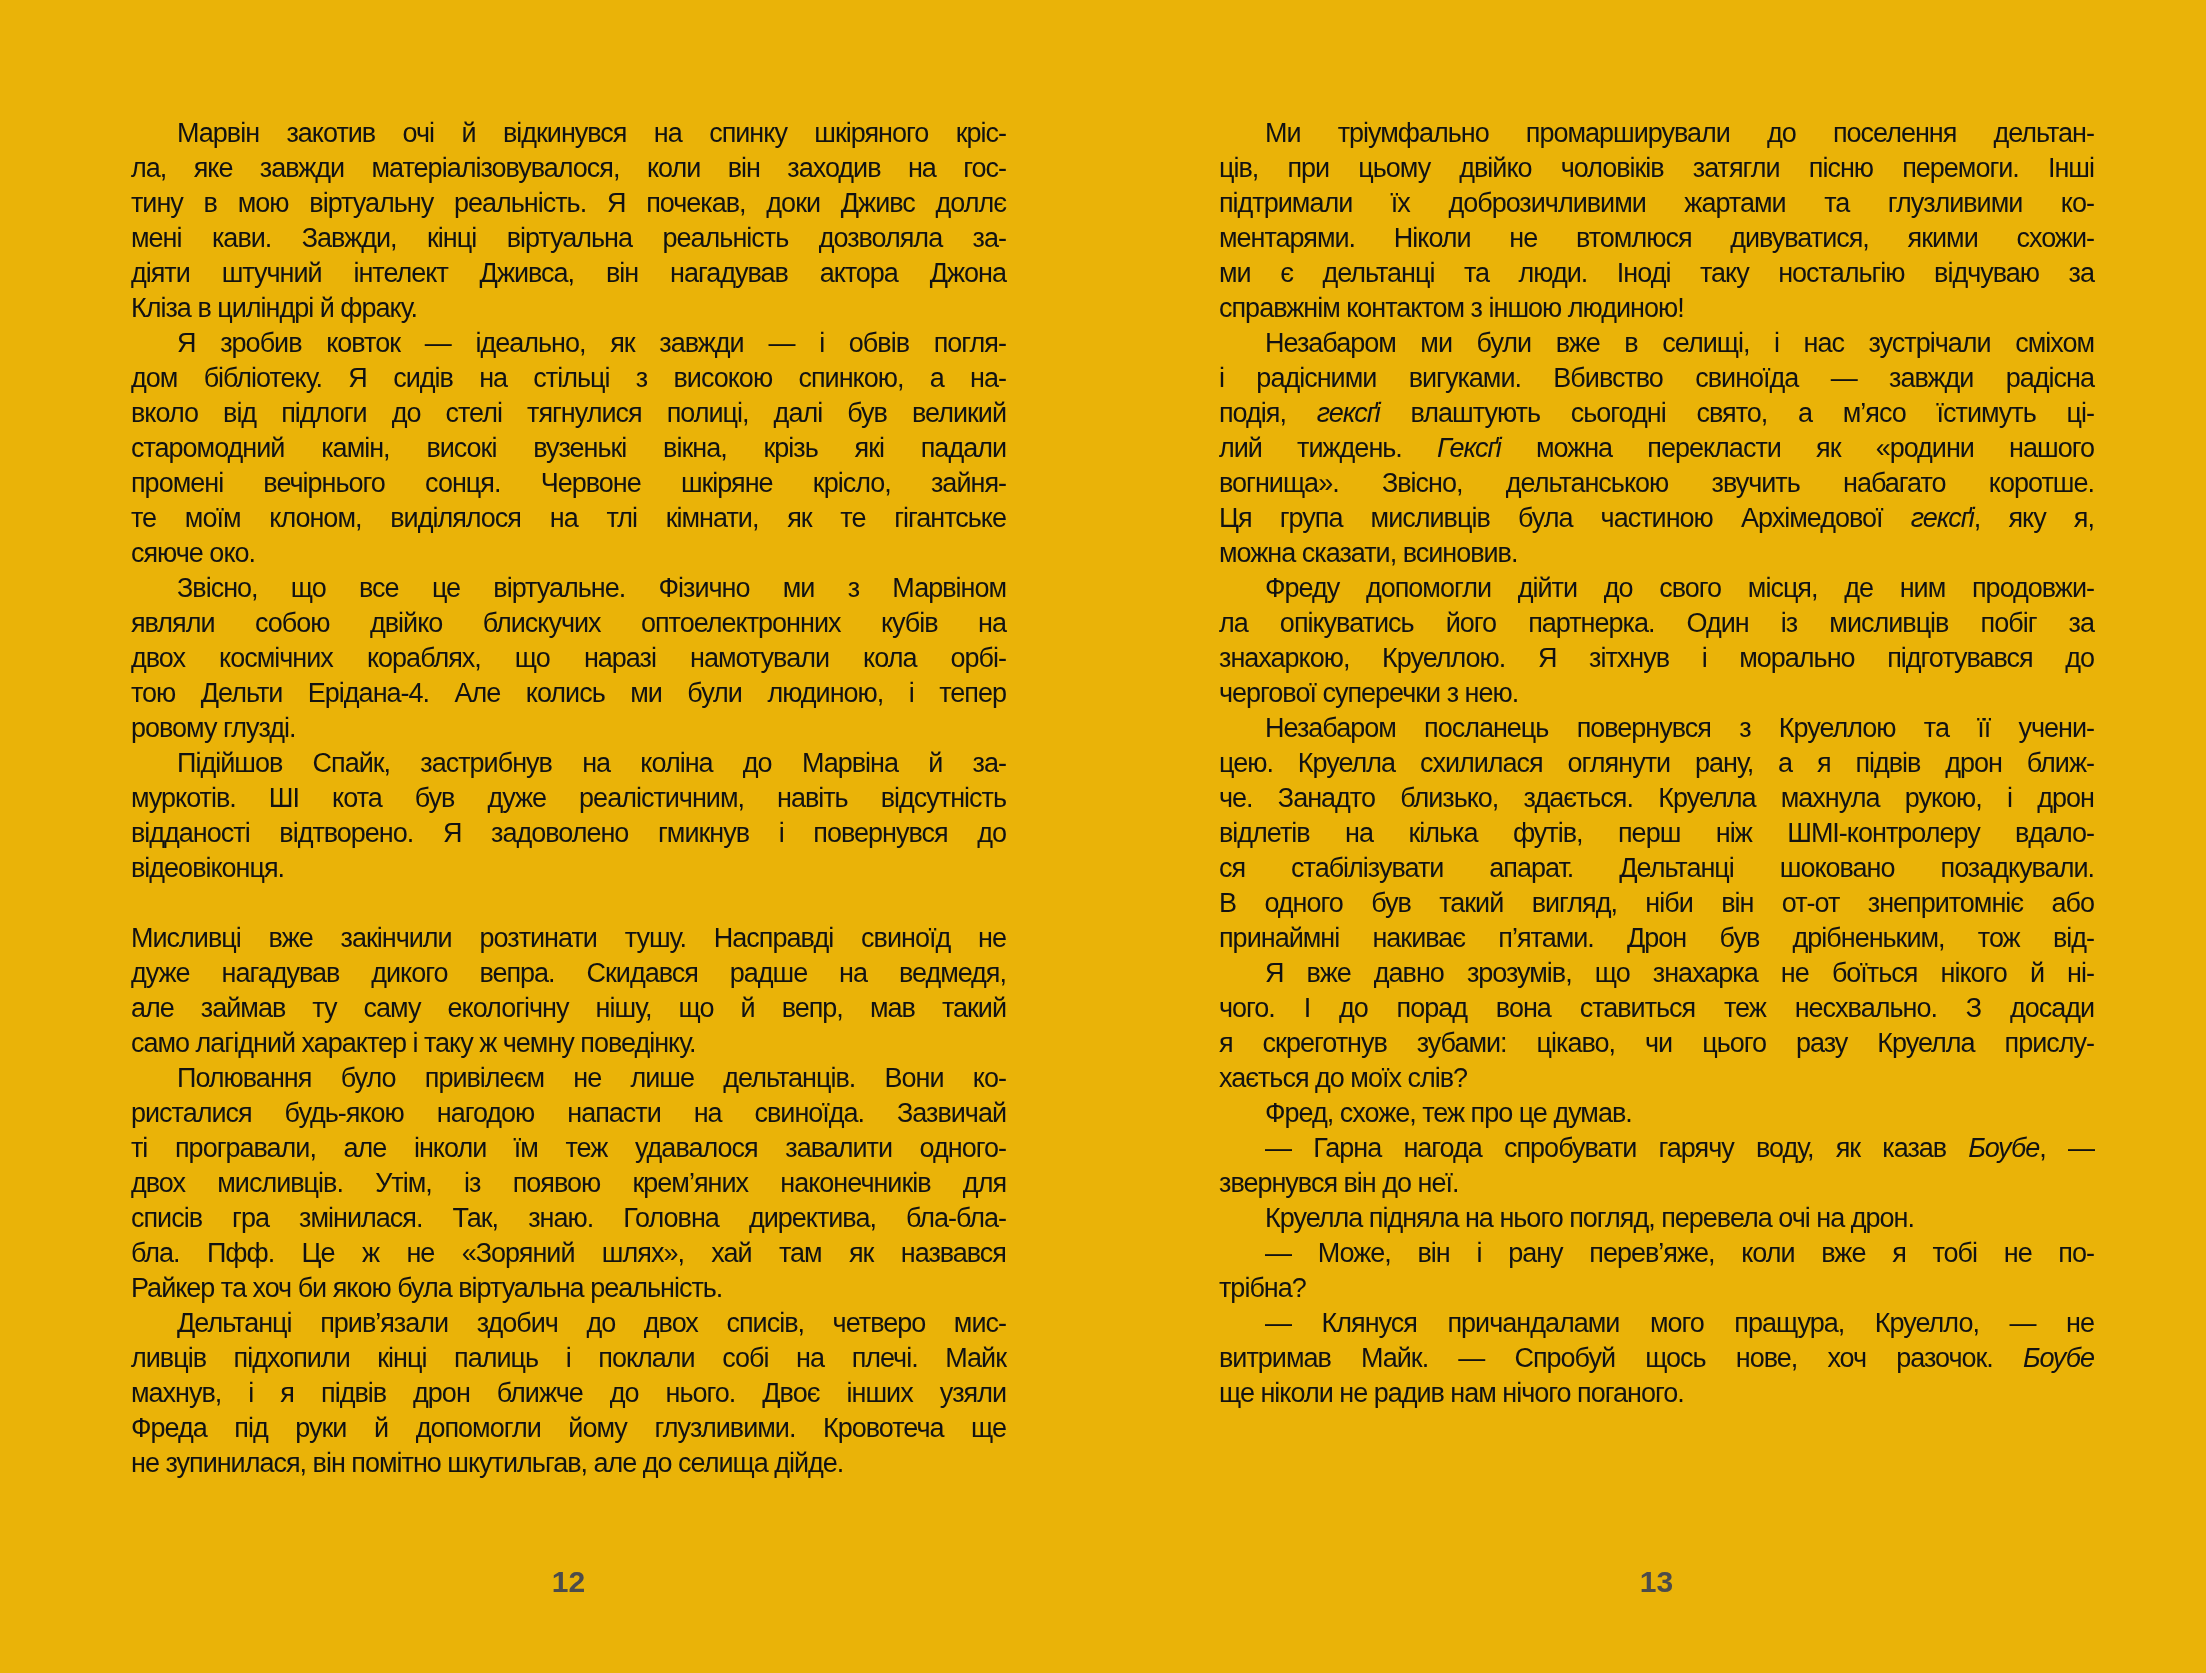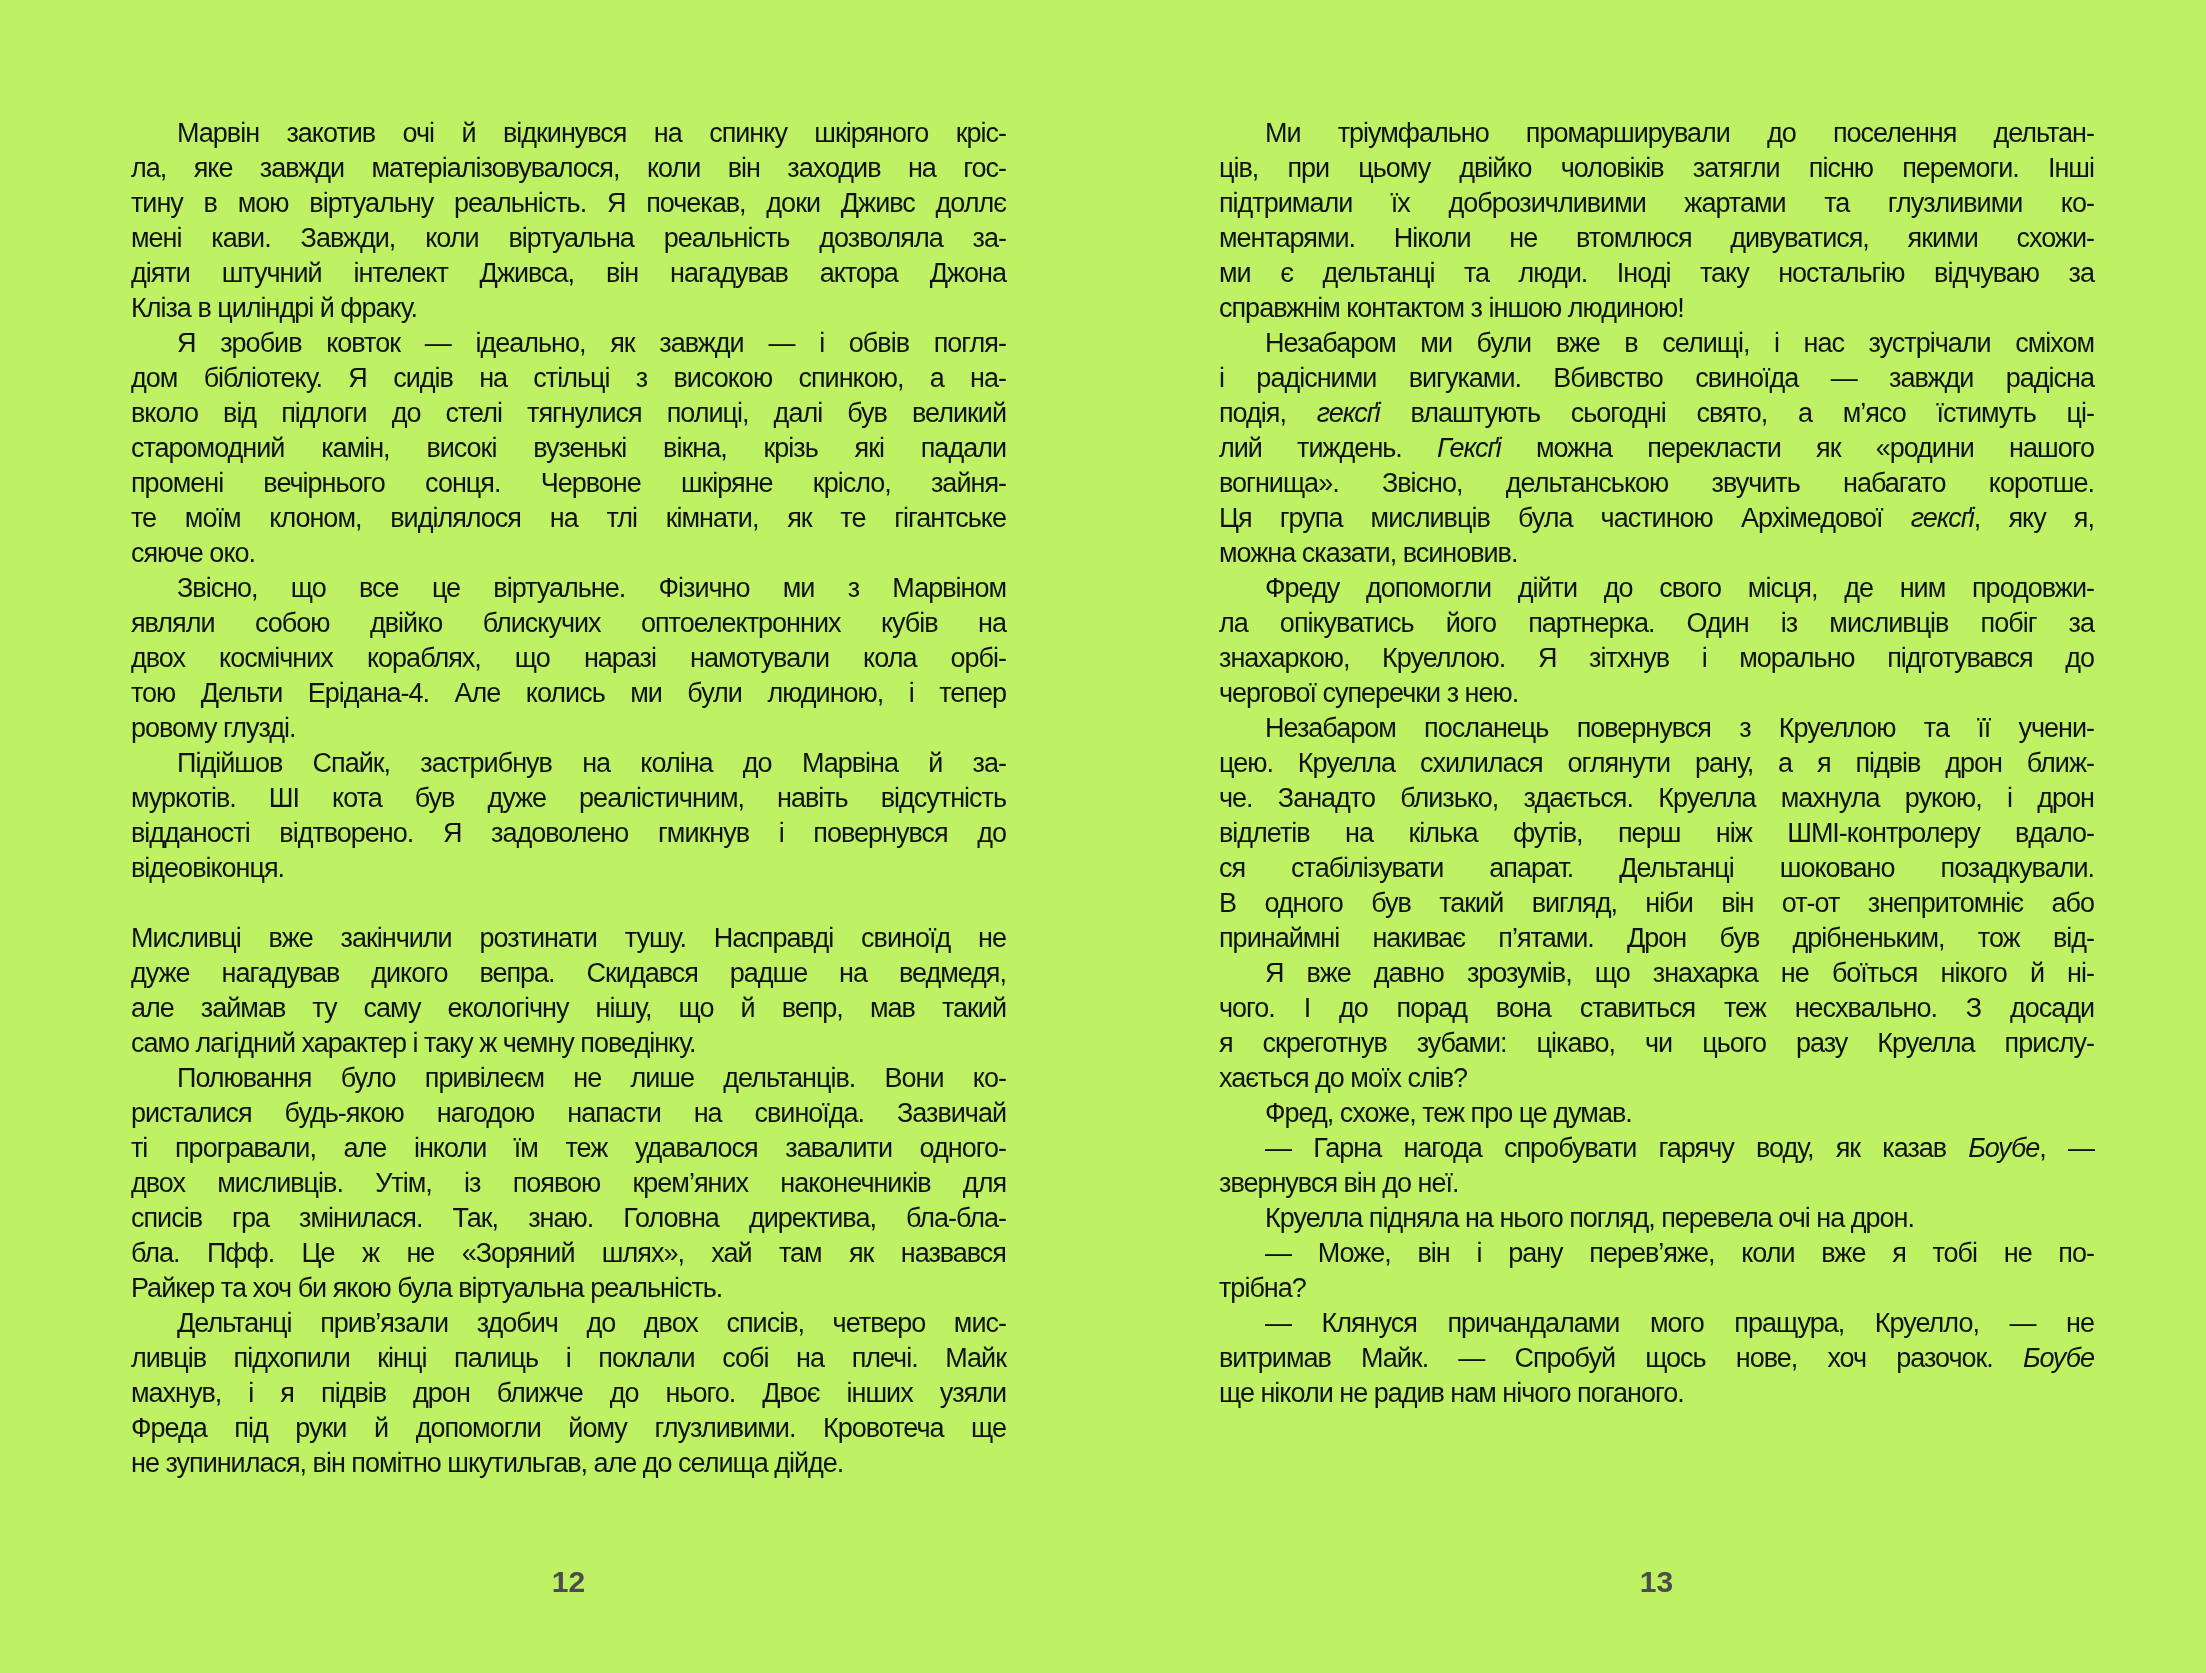--- a/index.html
+++ b/index.html
@@ -11,21 +11,21 @@
     width: 2207px;
     height: 1674px;
     position: relative;
     overflow: hidden;
     font-family: "Liberation Sans", sans-serif;
     color: #121212;
   }
   .book-spread {
     position: absolute;
     inset: 0;
-    background: #bef264;
+    background: #eab308;
   }
   .page-col {
     position: absolute;
     top: 116px;
     width: 875px;
     font-size: 27px;
     letter-spacing: -1px;
   }
   .page-col.left  { left: 131px; }
   .page-col.right { left: 1219px; }
@@ -61,21 +61,21 @@
 </head>
 <body>
 
 <div class="book-spread">
 
   <div class="page-col left">
       <div class="para">
         <div class="line indent"><span>Марвін закотив очі й відкинувся на спинку шкіряного кріс-</span></div>
         <div class="line"><span>ла, яке завжди матеріалізовувалося, коли він заходив на гос-</span></div>
         <div class="line"><span>тину в мою віртуальну реальність. Я почекав, доки Дживс доллє</span></div>
-        <div class="line"><span>мені кави. Завжди, коли віртуальна реальність дозволяла за-</span></div>
+        <div class="line"><span>мені кави. Завжди, кінці віртуальна реальність дозволяла за-</span></div>
         <div class="line"><span>діяти штучний інтелект Дживса, він нагадував актора Джона</span></div>
         <div class="line last"><span>Кліза в циліндрі й фраку.</span></div>
       </div>
       <div class="para">
         <div class="line indent"><span>Я зробив ковток — ідеально, як завжди — і обвів погля-</span></div>
         <div class="line"><span>дом бібліотеку. Я сидів на стільці з високою спинкою, а на-</span></div>
         <div class="line"><span>вколо від підлоги до стелі тягнулися полиці, далі був великий</span></div>
         <div class="line"><span>старомодний камін, високі вузенькі вікна, крізь які падали</span></div>
         <div class="line"><span>промені вечірнього сонця. Червоне шкіряне крісло, зайня-</span></div>
         <div class="line"><span>те моїм клоном, виділялося на тлі кімнати, як те гігантське</span></div>

